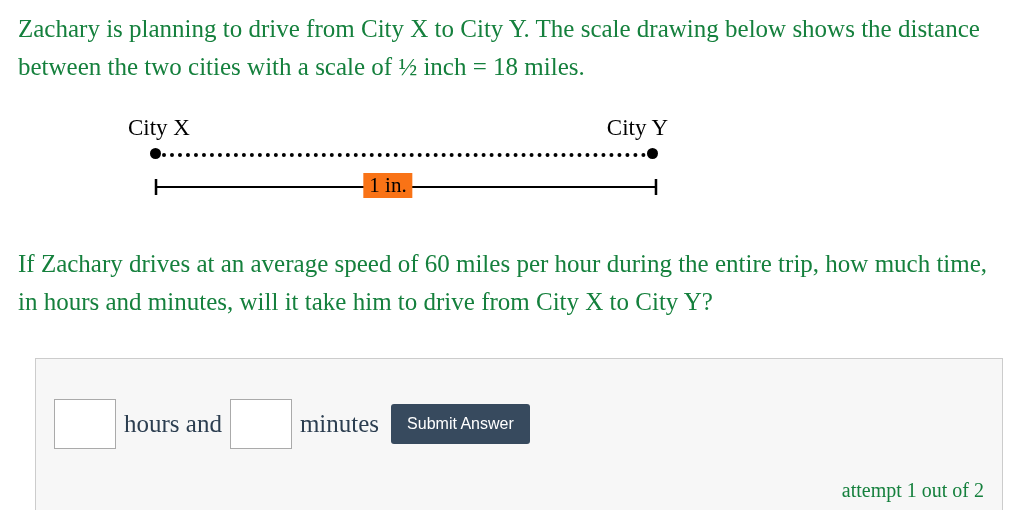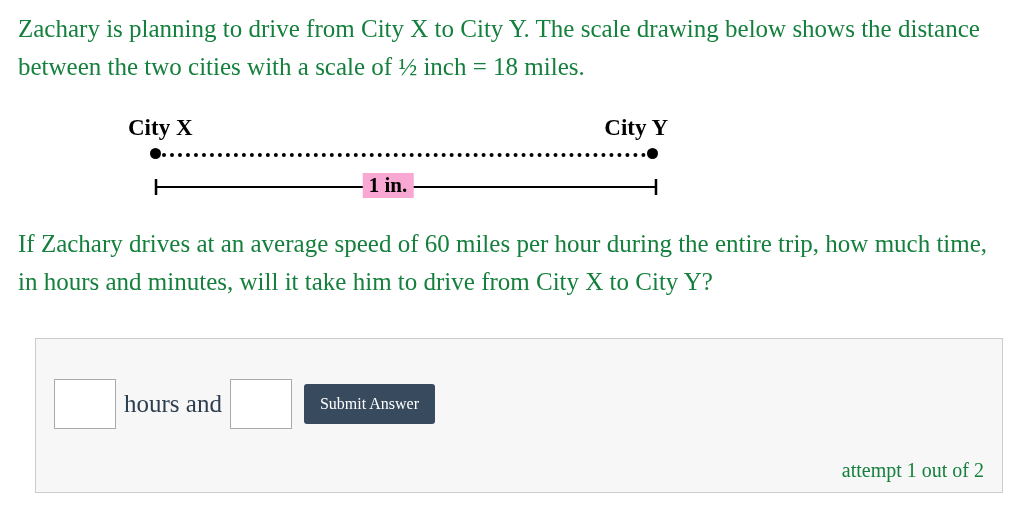--- a/index.html
+++ b/index.html
@@ -16,24 +16,23 @@
       color: #2c3e50;
     }
     .question-text {
       font-size: 25px;
       line-height: 1.5;
       color: #15803d;
       margin-bottom: 30px;
     }
     .diagram {
       margin-left: 90px;
-      margin-bottom: 26px;
+      margin-bottom: 46px;
       position: relative;
       width: 560px;
-      font-weight: bold;
     }
     .city-labels {
       display: flex;
       justify-content: space-between;
       margin-bottom: 6px;
     }
     .city-label {
       font-size: 23px;
       color: #000;
     }
@@ -80,21 +79,21 @@
       left: 46px;
       right: 10px;
       top: 0;
       width: calc(100% - 56px);
       height: 24px;
     }
     .scale-label {
       position: absolute;
       left: 50%;
       transform: translateX(-50%);
-      background: #f9a8d4;
+      background: #f97316;
       padding: 0 6px;
       font-size: 21px;
       color: #000;
       top: -2px;
     }
     .answer-box {
       border: 1px solid #ccc;
       background: #f7f7f7;
       padding: 40px 18px 10px 18px;
       margin-top: 38px;
@@ -117,21 +116,21 @@
     .answer-label {
       font-size: 25px;
       color: #2c3e50;
     }
     .submit-btn {
       background: #374a5e;
       color: #fff;
       border: none;
       padding: 11px 16px;
       font-size: 16px;
-      font-family: Liberation Serif, serif;
+      font-family: Liberation Sans, sans-serif;
       cursor: pointer;
       border-radius: 3px;
       margin-left: 4px;
     }
     .attempt-text {
       text-align: right;
       font-size: 20px;
       color: #15803d;
       margin-top: 30px;
     }
@@ -161,16 +160,17 @@
   </div>
 </div>
 
 <div class="question-text">If Zachary drives at an average speed of 60 miles per hour during the entire trip, how much time, in hours and minutes, will it take him to drive from City X to City Y?</div>
 
 <div class="answer-box">
   <div class="answer-row">
     <input type="text" class="answer-input" value="" style="">
     <span class="answer-label">hours and</span>
     <input type="text" class="answer-input" value="" style="">
+    <span class="answer-label">minutes</span>
     <button class="submit-btn">Submit Answer</button>
   </div>
   <div class="attempt-text">attempt 1 out of 2</div>
 </div>
 
 </body></html>

